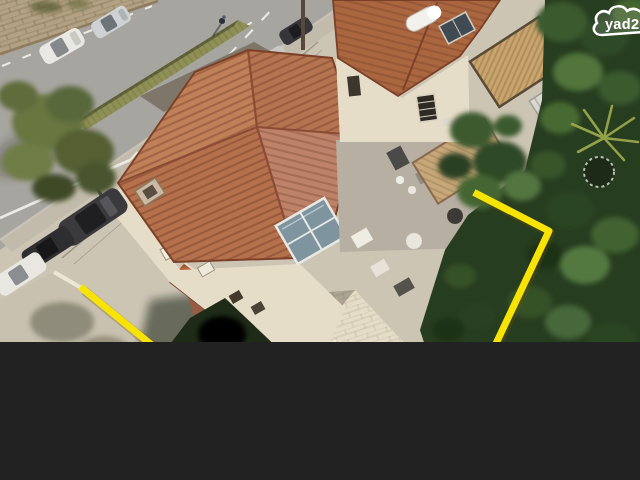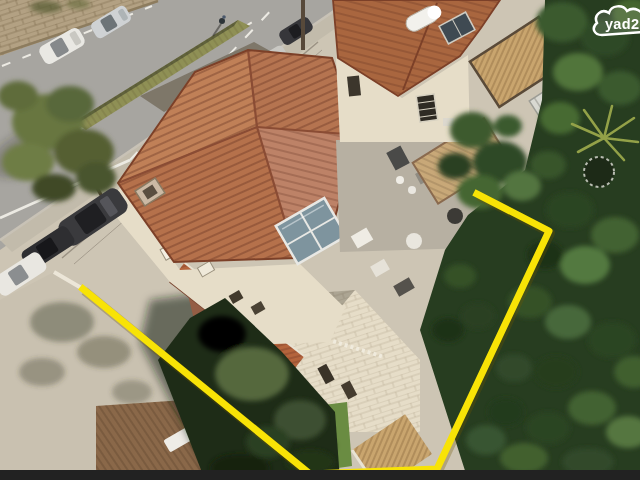--- a/index.html
+++ b/index.html
@@ -1,16 +1,16 @@
 <!DOCTYPE html>
 <html style="--road: #a7a5a0; --roadline: #eceae3; --concrete: #cdc5b4; --wallcream: #e6ddc8; --stonewall: #b3a183; --roof: #b5714b; --treedark: #273d20; --hedge: #8f9055; --deckwood: #8a6849; --pergolatan: #c9a56e; --boundary: #f8e306; --logowhite: #ffffff;"><head>
 <meta charset="utf-8">
 <style>
   html,body{margin:0;padding:0;background:#222;}
-  .stage{position:relative;width:640px;height:470px;overflow:hidden;background:#c2410c;
+  .stage{position:relative;width:640px;height:342px;overflow:hidden;background:#c2410c;
          font-family:"Liberation Sans",sans-serif;}
   .stage svg{position:absolute;left:0;top:0;}
   .f-road{fill:var(--road)}
   .f-concrete{fill:var(--concrete)}
   .f-wall{fill:var(--wallcream)}
   .f-stone{fill:var(--stonewall)}
   .f-roof{fill:var(--roof)}
   .f-treebase{fill:var(--treedark)}
   .f-hedge{fill:var(--hedge)}
   .f-deck{fill:var(--deckwood)}

